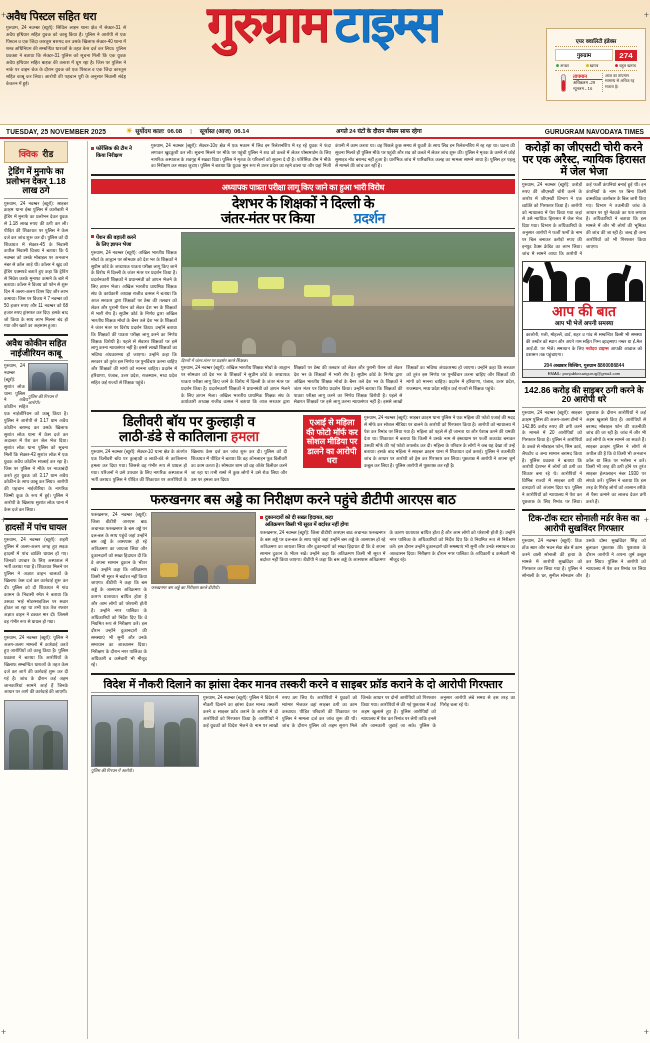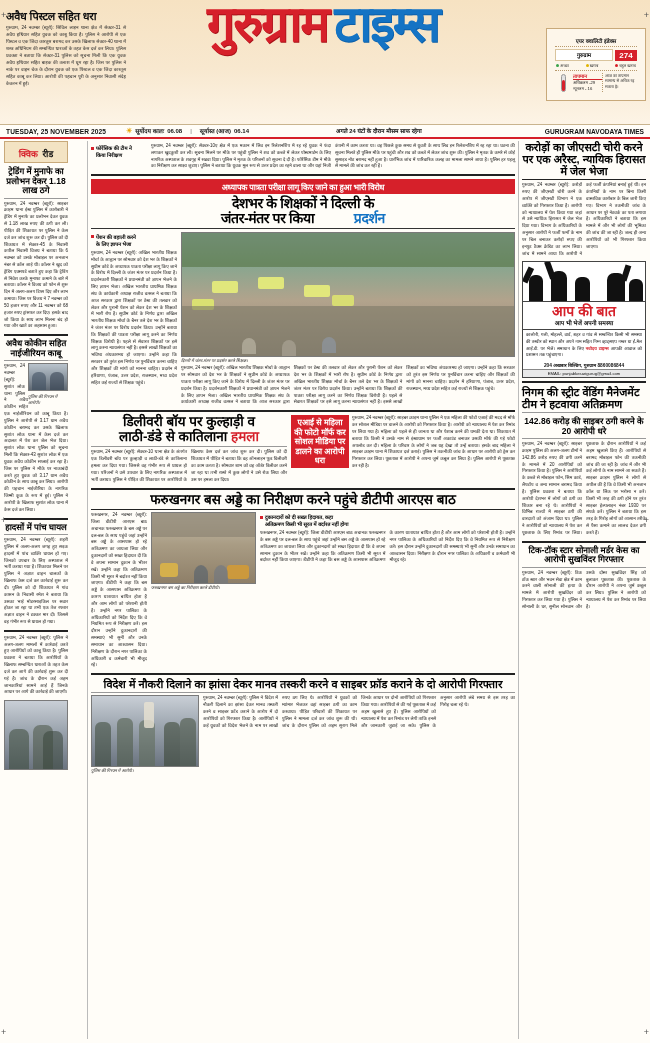--- a/index.html
+++ b/index.html
@@ -307,21 +307,21 @@
             </div>
             <div class="caption">दिल्ली में जंतर-मंतर पर प्रदर्शन करते शिक्षक।</div>
             <div class="body-txt c3" style="margin-top:2px">गुरुग्राम, 24 नवम्बर (ब्यूरो): अखिल भारतीय शिक्षक मोर्चा के आह्वान पर सोमवार को देश भर के शिक्षकों ने सुप्रीम कोर्ट के अध्यापक पात्रता परीक्षा लागू किए जाने के विरोध में दिल्ली के जंतर मंतर पर प्रदर्शन किया है। प्रदर्शनकारी शिक्षकों ने प्रधानमंत्री को ज्ञापन भेजने के लिए ज्ञापन भेजा। अखिल भारतीय प्राथमिक शिक्षक संघ के कार्यकारी अध्यक्ष राजीव वत्सल ने बताया कि आज सरकार द्वारा शिक्षकों पर टेस्ट की तलवार को लेकर और पुरानी पेंशन को लेकर देश भर के शिक्षकों में भारी रोष है। सुप्रीम कोर्ट के निर्णय द्वारा अखिल भारतीय शिक्षक मोर्चा के बैनर तले देश भर के शिक्षकों ने जंतर मंतर पर विरोध प्रदर्शन किया। उन्होंने बताया कि शिक्षकों की पात्रता परीक्षा लागू करने का निर्णय शिक्षक विरोधी है। पहले से सेवारत शिक्षकों पर इसे लागू करना न्यायसंगत नहीं है। इससे लाखों शिक्षकों का भविष्य अंधकारमय हो जाएगा। उन्होंने कहा कि सरकार को तुरंत इस निर्णय पर पुनर्विचार करना चाहिए और शिक्षकों की मांगों को मानना चाहिए। प्रदर्शन में हरियाणा, पंजाब, उत्तर प्रदेश, राजस्थान, मध्य प्रदेश सहित कई राज्यों से शिक्षक पहुंचे।</div>
           </div>
         </div>
       </div>
 
       <div class="rule-dbl"></div>
 
       <div class="sec">
-        <div style="display:flex;gap:4px">
+        <div style="display:flex;gap:16px">
           <div style="width:196px">
             <div class="hd-m" style="text-align:center">डिलीवरी बॉय पर कुल्हाड़ी व</div>
             <div class="hd-m" style="text-align:center">
               <span>लाठी-डंडे से कातिलाना </span><span class="hl-red">हमला</span>
             </div>
             <div class="rule-thin"></div>
             <div class="body-txt c2">गुरुग्राम, 24 नवम्बर (ब्यूरो): सेक्टर-10 थाना क्षेत्र के अंतर्गत एक डिलीवरी बॉय पर कुल्हाड़ी व लाठी-डंडे से कातिलाना हमला कर दिया गया। जिससे वह गंभीर रूप से घायल हो गया। परिजनों ने उसे उपचार के लिए नागरिक अस्पताल में भर्ती कराया। पुलिस ने पीड़ित की शिकायत पर आरोपियों के खिलाफ केस दर्ज कर जांच शुरू कर दी। पुलिस को दी शिकायत में पीड़ित ने बताया कि वह ऑनलाइन फूड डिलीवरी का काम करता है। सोमवार शाम को वह ऑर्डर डिलीवर करने जा रहा था तभी रास्ते में कुछ लोगों ने उसे रोक लिया और उस पर हमला कर दिया।</div>
           </div>
           <div style="flex:1">
             <div class="redbox">एआई से महिला की फोटो मॉर्फ कर सोशल मीडिया पर डालने का आरोपी धरा</div>
@@ -407,29 +407,20 @@
           <span>कालोनी, गली, मोहल्लें, वार्ड, शहर व गांव से सम्बन्धित किसी भी समस्या की तस्वीर को स्थान और अपने नाम सहित निम्न व्हाट्सएप नम्बर या ई-मेल आई.डी. पर भेजें। समाधान के लिए</span>
           <span class="ad-hl">नवोदय टाइम्स</span>
           <span>आपकी आवाज को प्रशासन तक पहुंचाएगा।</span>
         </div>
         <div class="ad-phone">204 अखबार बिल्डिंग, गुरुग्राम 8860086844</div>
         <div class="ad-mail">EMAIL: punjabkesarigurug@gmail.com</div>
       </div>
 
       <div class="rule-dbl"></div>
 
-      <div class="sec">
-        <div style="display:flex;gap:3px">
-          <div style="flex:1">
-            <div class="hd-s">निगम की स्ट्रीट वेंडिंग मैनेजमेंट</div>
-            <div class="hd-s">टीम ने हटवाया अतिक्रमण</div>
-          </div>
-        </div>
-        <div class="rule-thin"></div>
-      </div>
 
       <div class="sec">
         <div class="hd-xs" style="text-align:center">142.86 करोड़ की साइबर ठगी करने के 20 आरोपी धरे</div>
         <div class="rule-thin"></div>
         <div class="body-txt c2">गुरुग्राम, 24 नवम्बर (ब्यूरो): साइबर क्राइम पुलिस की अलग-अलग टीमों ने 142.86 करोड़ रुपए की ठगी करने के मामले में 20 आरोपियों को गिरफ्तार किया है। पुलिस ने आरोपियों के कब्जे से मोबाइल फोन, सिम कार्ड, लैपटॉप व अन्य सामान बरामद किया है। पुलिस प्रवक्ता ने बताया कि आरोपी देशभर में लोगों को ठगी का शिकार बना रहे थे। आरोपियों ने विभिन्न राज्यों में साइबर ठगी की वारदातों को अंजाम दिया था। पुलिस ने आरोपियों को न्यायालय में पेश कर पूछताछ के लिए रिमांड पर लिया। पूछताछ के दौरान आरोपियों ने कई अहम खुलासे किए हैं। आरोपियों से बरामद मोबाइल फोन की तकनीकी जांच की जा रही है। जांच में और भी कई लोगों के नाम सामने आ सकते हैं। साइबर क्राइम पुलिस ने लोगों से अपील की है कि वे किसी भी अनजान कॉल या लिंक पर भरोसा न करें। किसी भी तरह की ठगी होने पर तुरंत साइबर हेल्पलाइन नंबर 1930 पर संपर्क करें। पुलिस ने बताया कि इस तरह के गिरोह लोगों को आसान तरीके से पैसा कमाने का लालच देकर ठगी करते हैं।</div>
       </div>
 
       <div class="rule-dbl"></div>
 
       <div class="sec">

